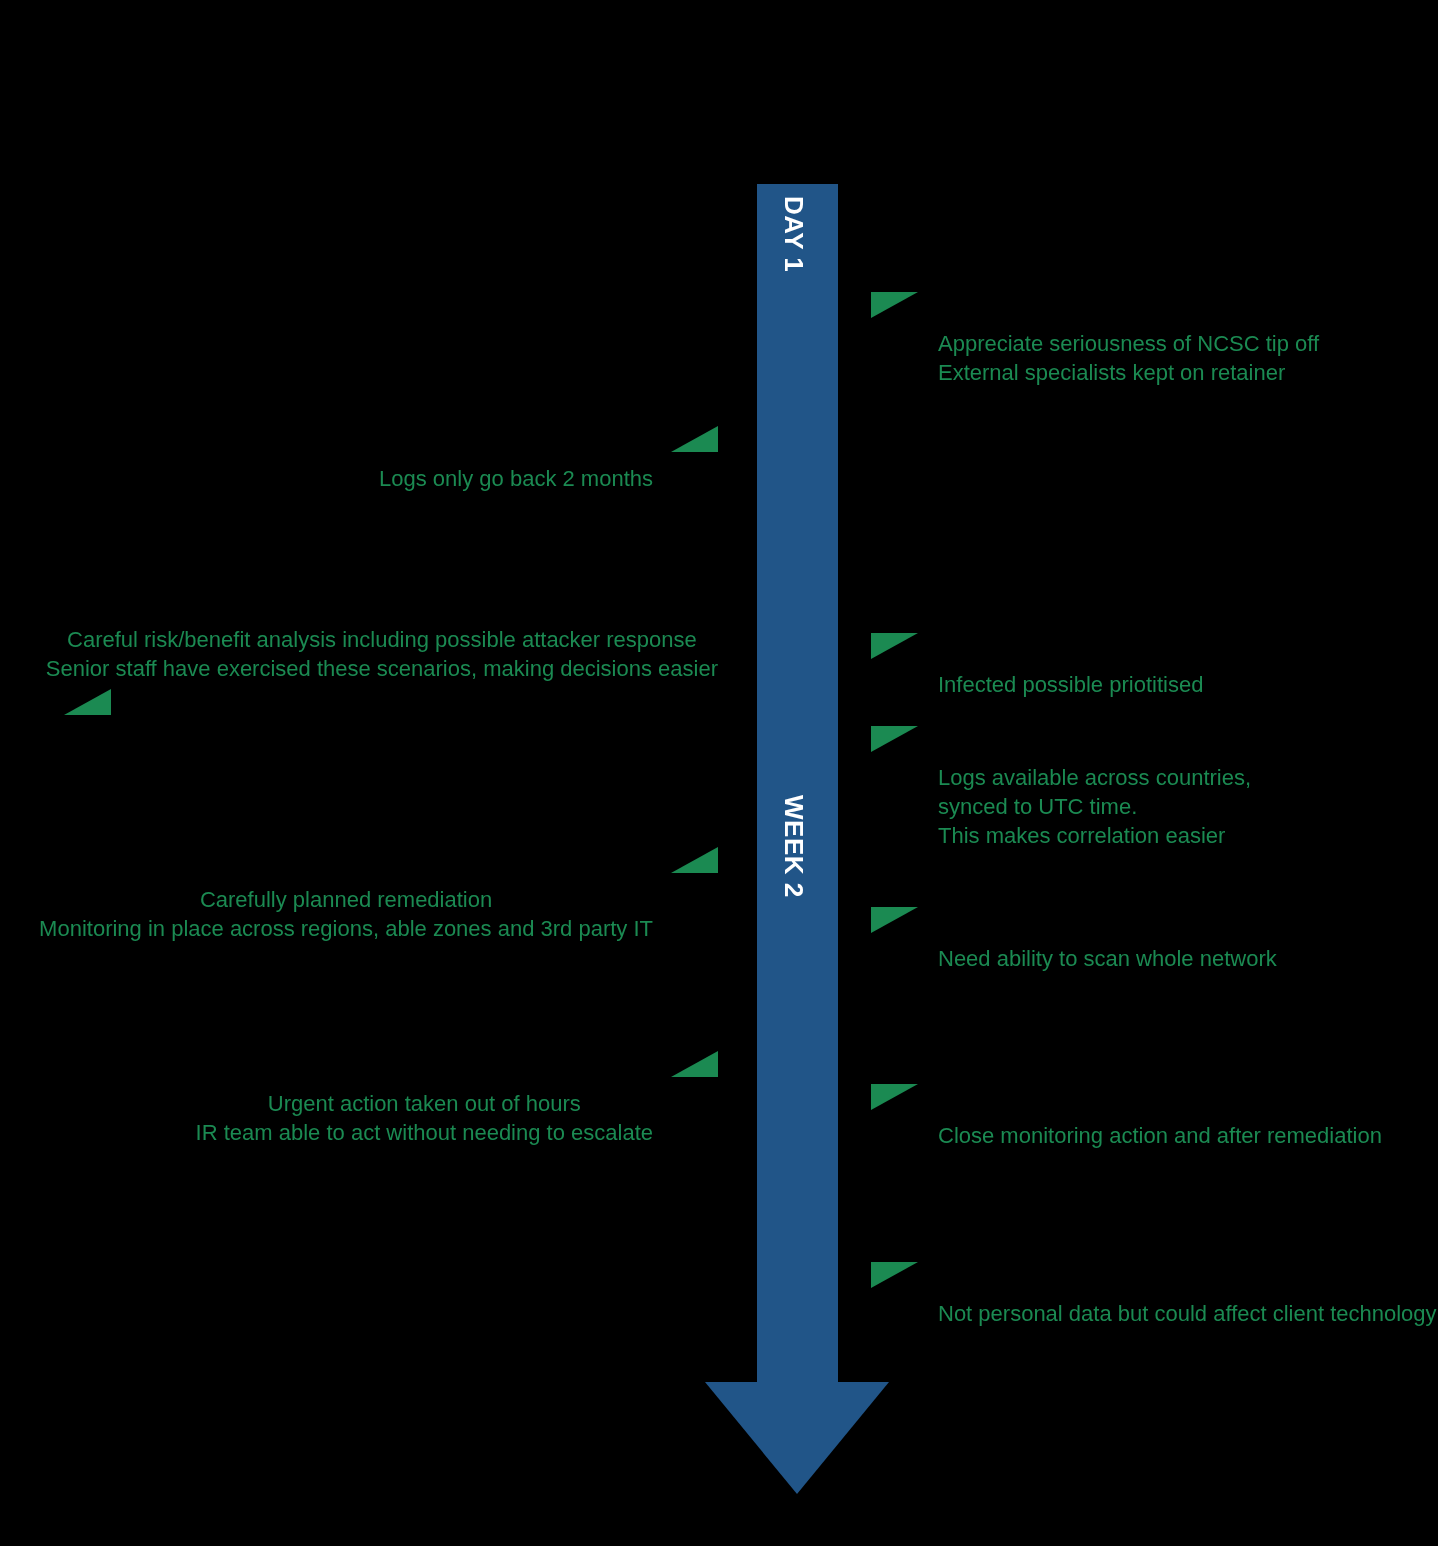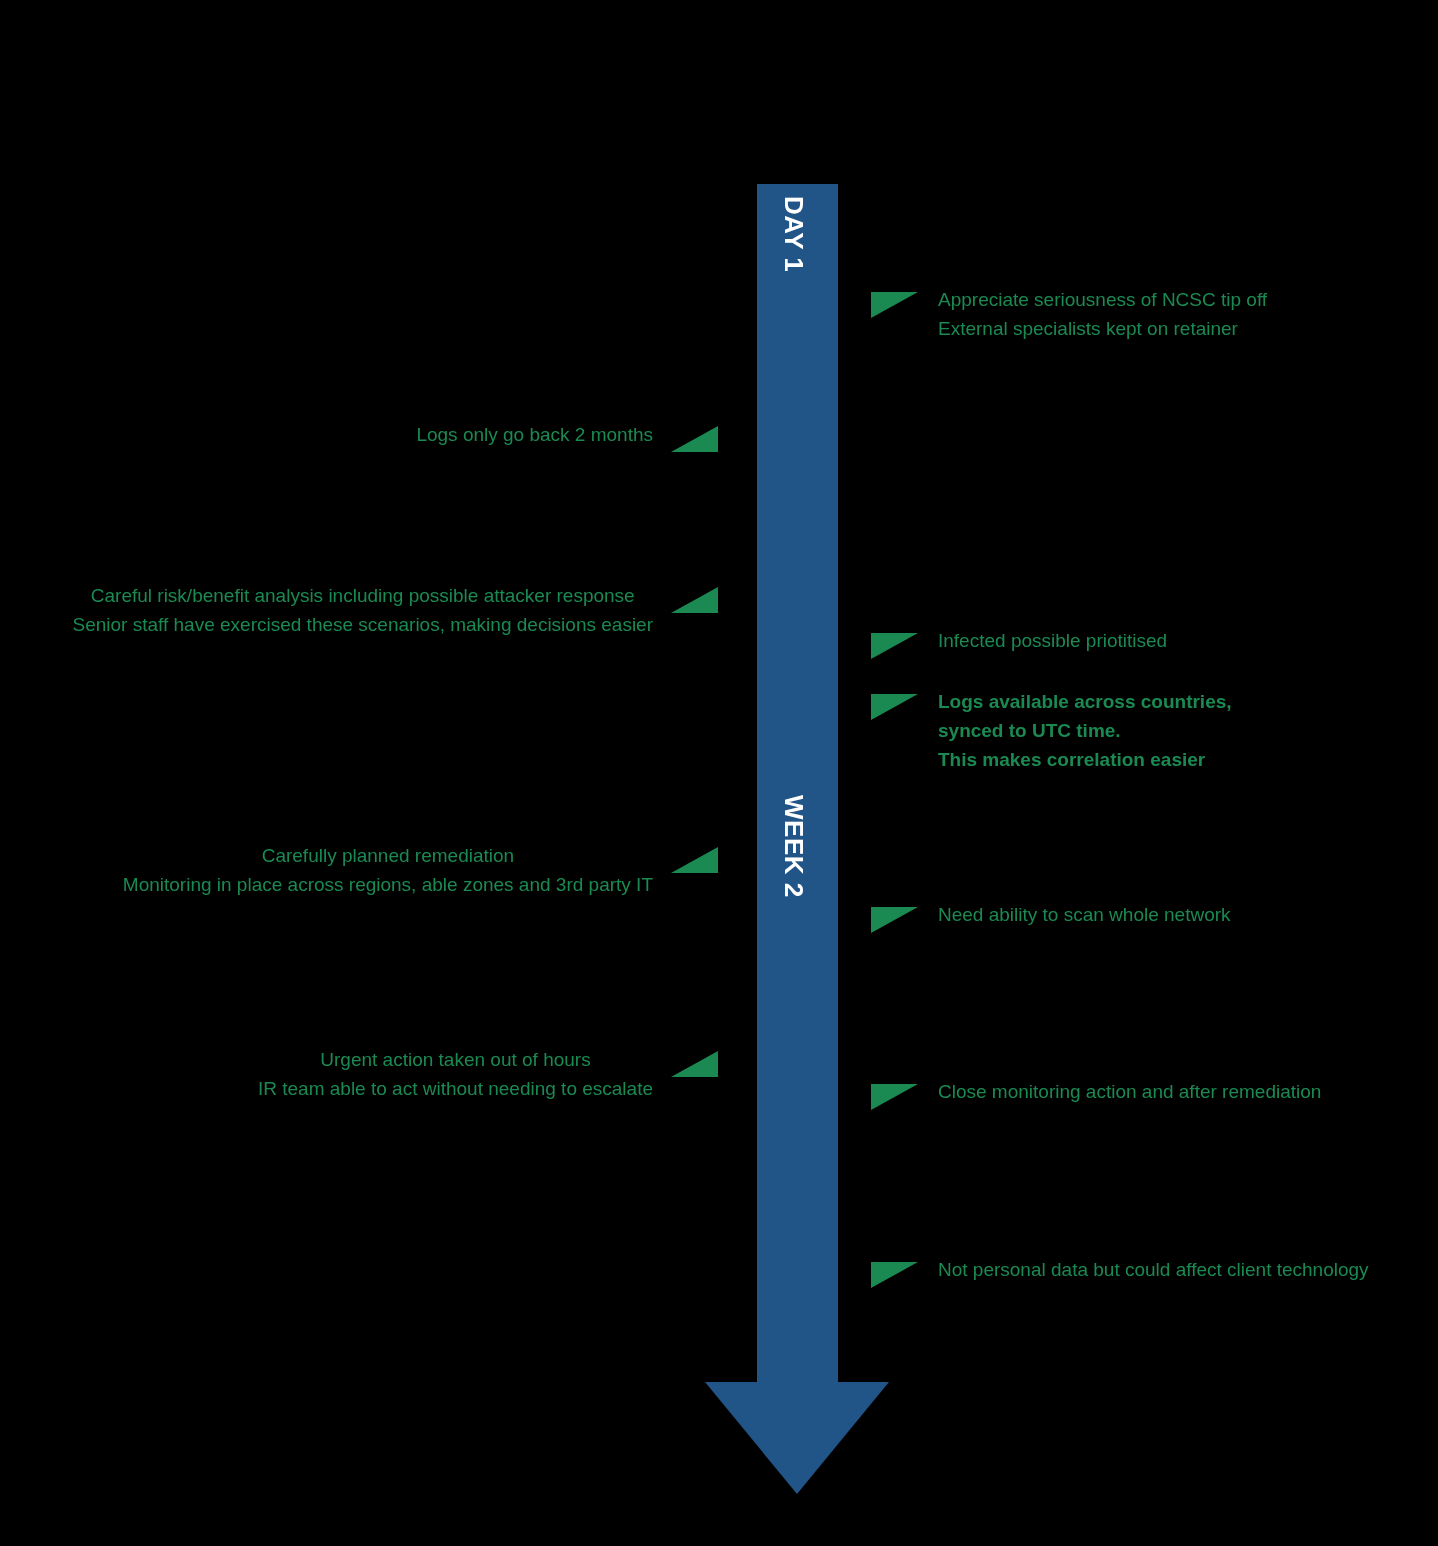--- a/index.html
+++ b/index.html
@@ -56,23 +56,24 @@
   .note {
     position: absolute;
     display: flex;
     align-items: flex-start;
   }
   .note-left  { justify-content: flex-end; }
   .note-right { justify-content: flex-start; }
 
   .note-text {
     color: #1B8A52;
-    font-size: 19px;
+    font-size: 22px;
     line-height: 29px;
     white-space: pre-line;
+    margin-top: 44px;
   }
   .note-left .note-text  { text-align: center; }
   .note-right .note-text { text-align: left; }
 
   
   .tri {
     width: 0;
     height: 0;
     flex: 0 0 auto;
   }
@@ -105,21 +106,21 @@
   <div class="timeline-head"></div>
 
   <div id="period-day1" class="period-label">DAY 1</div>
   <div id="period-week2" class="period-label">WEEK 2</div>
 
   <div id="notes-layer">
       <div class="note note-left" style="top: 420px;">
         <div class="note-text">Logs only go back 2 months</div>
         <div class="tri tri-left"></div>
       </div>
-      <div class="note note-left" style="top: 581px;">
+      <div class="note note-left" style="top: 581px; flex-direction: column;">
         <div class="note-text">Careful risk/benefit analysis including possible attacker response
 Senior staff have exercised these scenarios, making decisions easier</div>
         <div class="tri tri-left"></div>
       </div>
       <div class="note note-left" style="top: 841px;">
         <div class="note-text">Carefully planned remediation
 Monitoring in place across regions, able zones and 3rd party IT</div>
         <div class="tri tri-left"></div>
       </div>
       <div class="note note-left" style="top: 1045px;">
@@ -129,21 +130,21 @@
       </div>
       <div class="note note-right" style="top: 285px;">
         <div class="tri tri-right"></div>
         <div class="note-text">Appreciate seriousness of NCSC tip off
 External specialists kept on retainer</div>
       </div>
       <div class="note note-right" style="top: 626px;">
         <div class="tri tri-right"></div>
         <div class="note-text">Infected possible priotitised</div>
       </div>
-      <div class="note note-right" style="top: 687px; font-weight: bold;">
+      <div class="note note-right" style="top: 719px;">
         <div class="tri tri-right"></div>
         <div class="note-text">Logs available across countries,
 synced to UTC time.
 This makes correlation easier</div>
       </div>
       <div class="note note-right" style="top: 900px;">
         <div class="tri tri-right"></div>
         <div class="note-text">Need ability to scan whole network</div>
       </div>
       <div class="note note-right" style="top: 1077px;">

